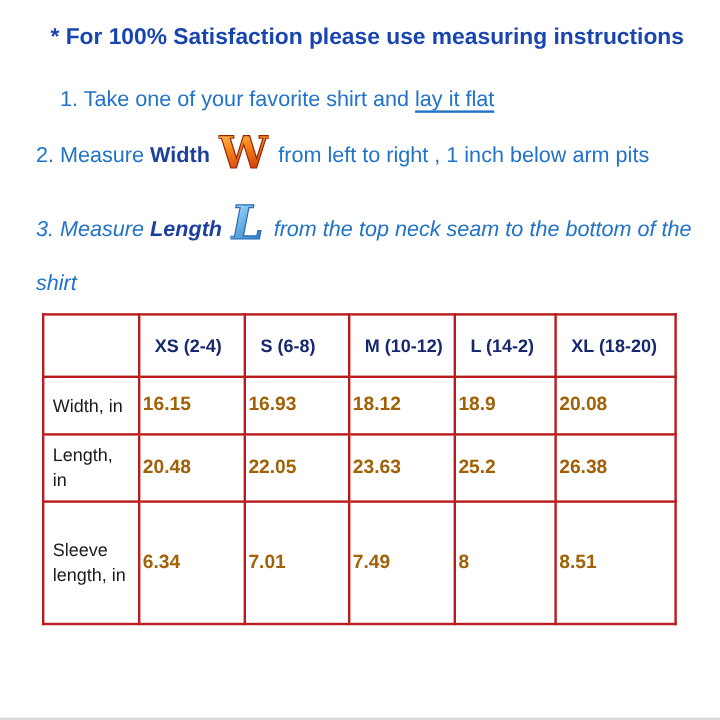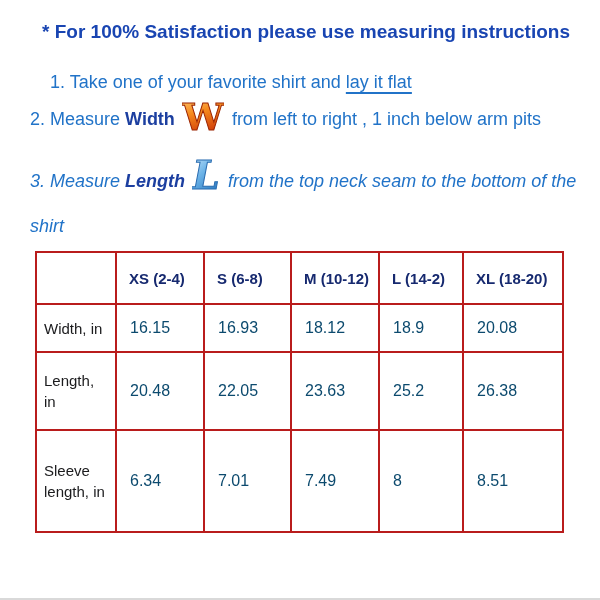--- a/index.html
+++ b/index.html
@@ -13,21 +13,21 @@
   }
   .page { padding: 12px 18px 0 30px; }
 
   
   .intro { margin: 0; font-size: 19px; font-weight: bold; color: #1945b2; line-height: 40px; text-align: center; }
   .intro span { display: block; }
 
   
   .step { margin: 0; font-size: 18px; color: #2173c8; }
   .step-1 { margin-top: 18px; line-height: 24px; margin-left: 20px; }
-  .step-2 { white-space: nowrap; }
+  .step-2 { margin-top: 10px; white-space: nowrap; }
   .step-3 { margin-top: 6px; line-height: 31px; max-width: 556px; font-style: italic; }
   .underlined { text-decoration: underline; text-decoration-thickness: 2px; text-underline-offset: 4px; }
   .mword { font-weight: bold; color: #1c3fa0; }
   .letter-icon { display: inline-block; vertical-align: middle; margin: 0 8px 4px 7px; }
 
   
   .chart-title { margin: 16px 0 0 0; font-size: 18px; font-weight: bold; color: #0d1f72; }
 
   
   table.sizing {
@@ -36,33 +36,33 @@
     table-layout: fixed;
   }
   table.sizing th, table.sizing td {
     border: 2px solid #b91c1c;
     vertical-align: middle;
     text-align: left;
     background: #ffffff;
   }
   tr.head-row { height: 52px; }
   tr.row-width { height: 48px; }
-  tr.row-length { height: 78px; }
+  tr.row-length { height: 56px; }
   tr.row-sleeve { height: 102px; }
   th.col-head {
     font-size: 15px; font-weight: bold; color: #16296f;
     padding: 0 4px 0 12px;
   }
   th.row-label {
     font-size: 15px; font-weight: normal; color: #1b1b1d;
     padding: 0 6px 0 7px; line-height: 21px;
   }
   td.val {
-    font-size: 16px; font-weight: normal; color: #0c4a6e;
-    padding: 0 4px 0 13px;
+    font-size: 16px; font-weight: bold; color: #a16207;
+    padding: 0 4px 0 2px;
   }
   .bottom-edge {
     position: absolute; left: 0; bottom: 0;
     width: 600px; height: 2px; background: #d9d9d9;
   }
 </style>
 </head>
 <body>
 
 <div class="page">

